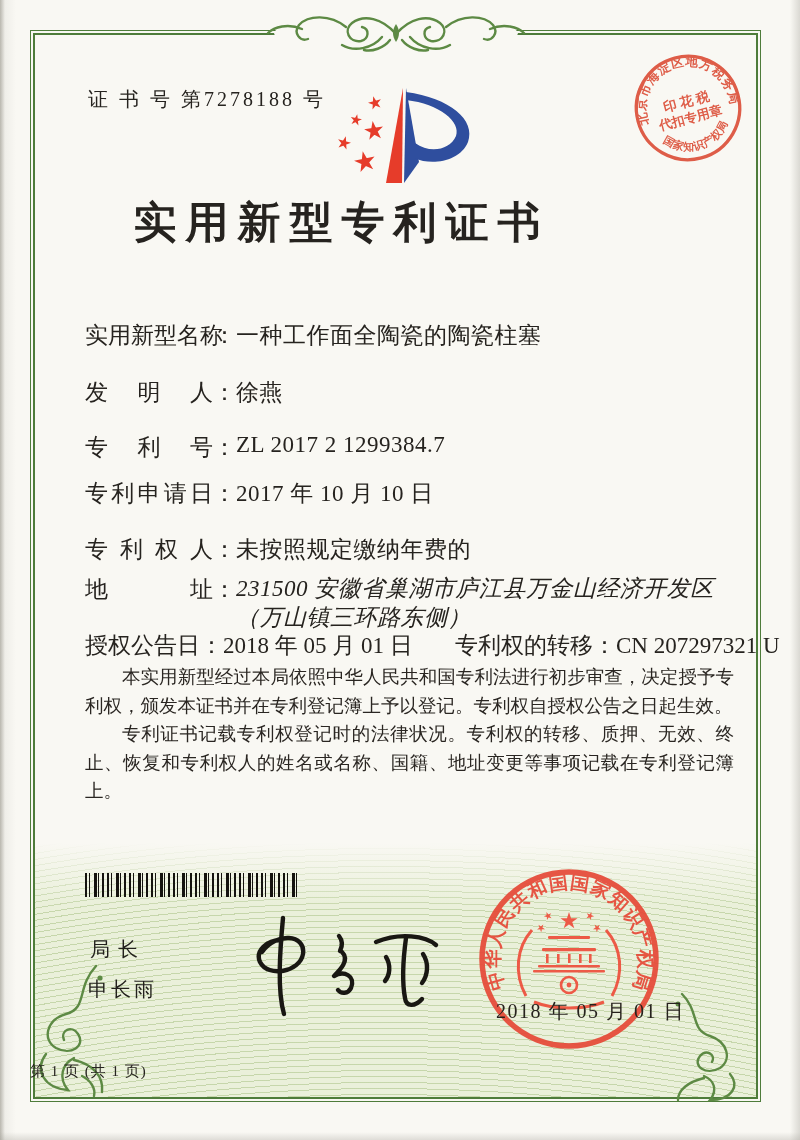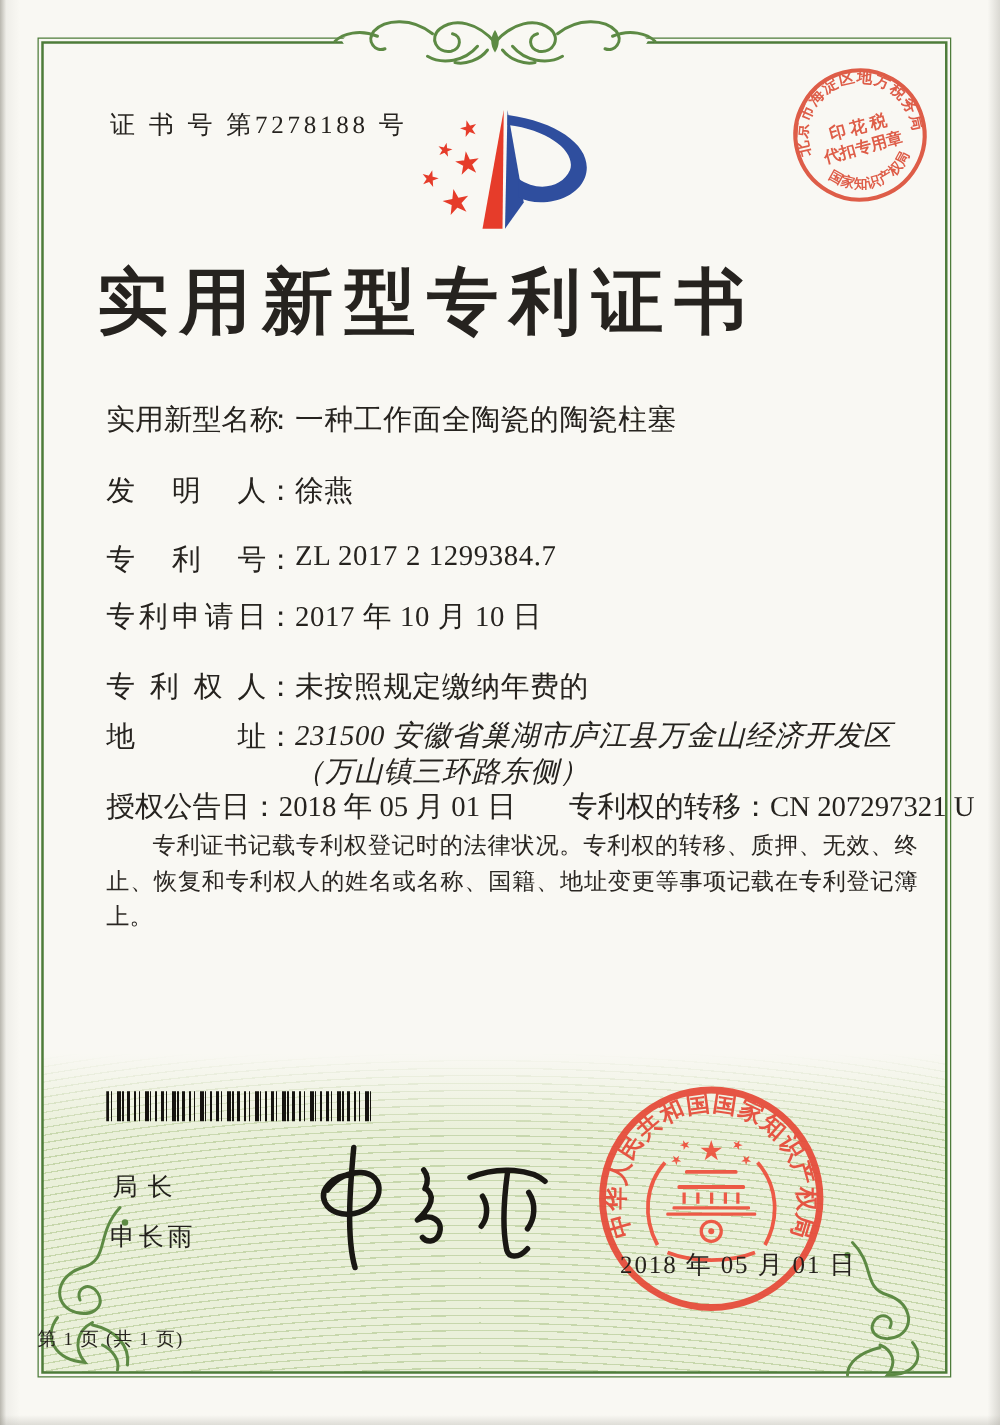--- a/index.html
+++ b/index.html
@@ -34,22 +34,22 @@
   .green-zone::after{
     content:'';position:absolute;inset:0;
     background:repeating-radial-gradient(1400px circle at 350px 2100px,
       rgba(139,172,94,.38) 0 1px, rgba(139,172,94,0) 1px 6px);
     -webkit-mask-image:linear-gradient(180deg,transparent 0,#000 70px);
     mask-image:linear-gradient(180deg,transparent 0,#000 70px);
   }
   .abs{position:absolute;z-index:5;}
   .cert-no{left:88px;top:86px;font-size:20px;letter-spacing:3px;}
   .title{
-    left:30px;top:204px;width:614px;text-align:center;
-    font-size:57px;font-weight:bold;letter-spacing:9px;text-indent:9px;
+    left:30px;top:194px;width:614px;text-align:center;
+    font-size:43px;font-weight:bold;letter-spacing:9px;text-indent:9px;
   }
   .frow{position:absolute;left:85px;font-size:23px;white-space:nowrap;}
   .flabel{display:inline-block;width:128px;text-align:justify;text-align-last:justify;vertical-align:top;}
   .fcolon{display:inline-block;vertical-align:top;}
   .fvalue{display:inline-block;letter-spacing:.5px;vertical-align:top;}
   .fvalue.wrap{white-space:normal;width:492px;line-height:29px;font-style:italic;}
   .grant-no-col{position:absolute;left:370px;top:0;white-space:nowrap;}
   .paras{
     left:85px;top:663px;width:649px;font-size:18.5px;line-height:28.6px;
     text-align:justify;color:#2a2622;
@@ -183,20 +183,21 @@
 </div>
 <div class="frow abs" style="top:574px">
   <span class="flabel">地址</span><span class="fcolon">：</span><span class="fvalue wrap">231500 安徽省巢湖市庐江县万金山经济开发区（万山镇三环路东侧）</span>
 </div>
 <div class="frow abs" style="top:630px">
   <span>授权公告日</span><span>：</span><span>2018 年 05 月 01 日</span>
   <span class="grant-no-col"><span>专利权的转移</span><span>：</span><span>CN 207297321 U</span></span>
 </div>
 
 <div class="abs paras">
+  <p>本实用新型经过本局依照中华人民共和国专利法进行初步审查，决定授予专利权，颁发本证书并在专利登记簿上予以登记。专利权自授权公告之日起生效。</p>
   <p>专利证书记载专利权登记时的法律状况。专利权的转移、质押、无效、终止、恢复和专利权人的姓名或名称、国籍、地址变更等事项记载在专利登记簿上。</p>
 </div>
 
 <div class="abs barcode"></div>
 
 <div class="abs signer-title">局长</div>
 <div class="abs signer-name">申长雨</div>
 
 <svg class="abs signature-svg" width="260" height="110" viewBox="0 0 260 110">
   <g fill="none" stroke="#191713" stroke-width="4.4" stroke-linecap="round" stroke-linejoin="round">

